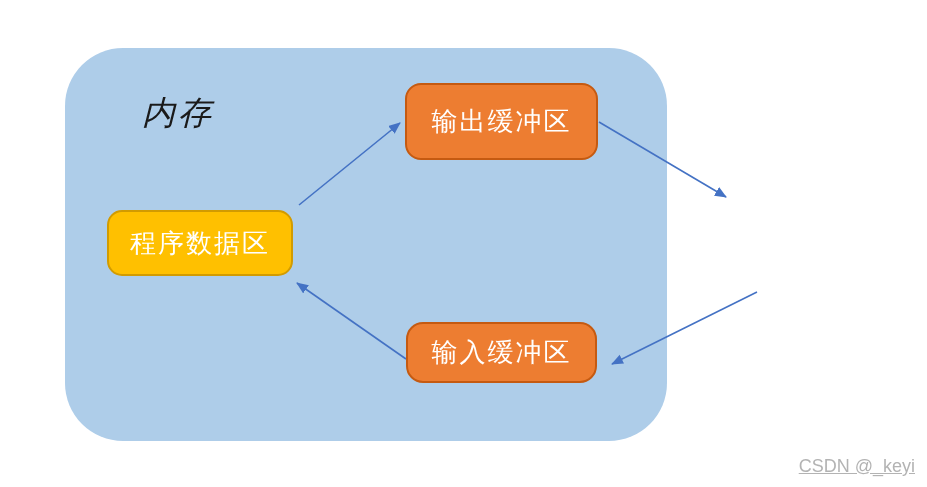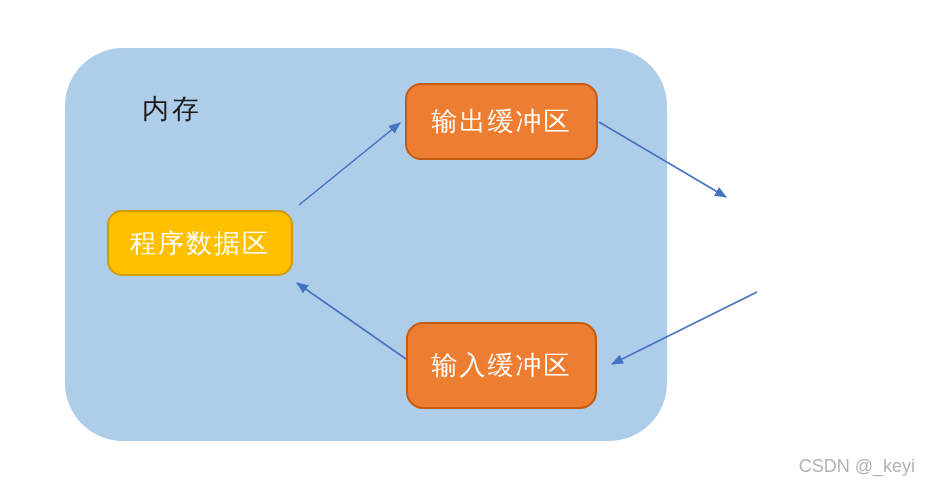--- a/index.html
+++ b/index.html
@@ -21,24 +21,25 @@
     top: 48px;
     width: 602px;
     height: 393px;
     border-radius: 58px;
     background: var(--memory_fill, #AECDE9);
   }
   .memory-label {
     position: absolute;
     left: 142px;
     top: 91px;
-    font-size: 27px;
+    font-size: 33px;
     color: var(--memory_label_color, #1A1A1A);
     letter-spacing: 3px;
     white-space: nowrap;
+    font-style: italic;
   }
   .node {
     position: absolute;
     display: flex;
     align-items: center;
     justify-content: center;
     color: var(--node_text, #FFFFFF);
     font-size: 26px;
     letter-spacing: 2px;
     white-space: nowrap;
@@ -59,21 +60,21 @@
     width: 193px;
     height: 77px;
     border-radius: 16px;
     background: var(--orange_fill, #ED7D31);
     border: 2px solid var(--orange_border, #C55A11);
   }
   .node-input {
     left: 406px;
     top: 322px;
     width: 191px;
-    height: 87px;
+    height: 61px;
     border-radius: 17px;
     background: var(--orange_fill, #ED7D31);
     border: 2px solid var(--orange_border, #C55A11);
   }
   .node-disk {
     left: 710px;
     top: 202px;
     width: 123px;
     height: 80px;
     border-radius: 50%;
@@ -95,20 +96,21 @@
   svg.edges .arrowhead {
     fill: var(--arrow, #4472C4);
   }
   .watermark {
     position: absolute;
     right: 12px;
     top: 456px;
     font-size: 18px;
     color: var(--watermark_color, #B3B3B3);
     white-space: nowrap;
+    text-decoration: underline;
   }
 </style>
 </head>
 <body>
 
 <div class="canvas">
 
   <div class="memory-region"></div>
 
   <span class="memory-label">内存</span>

